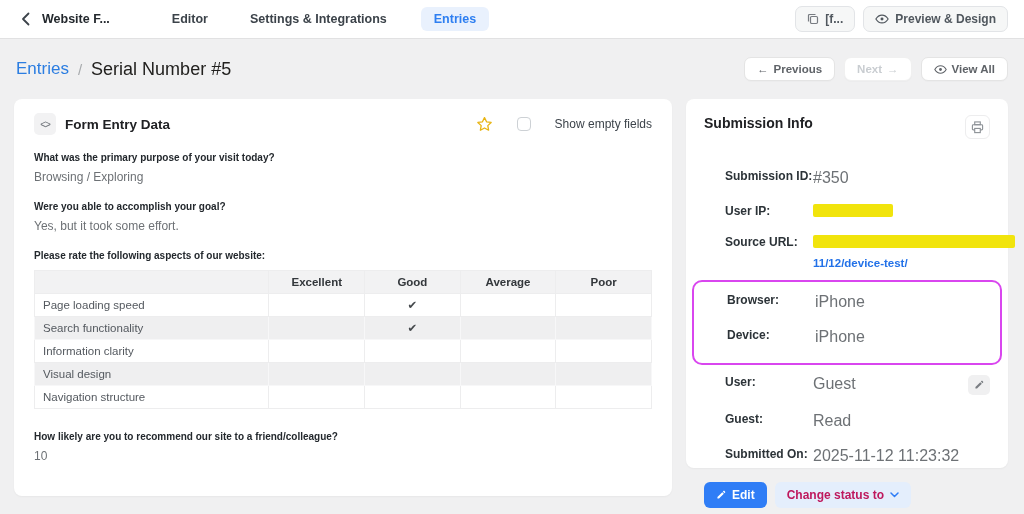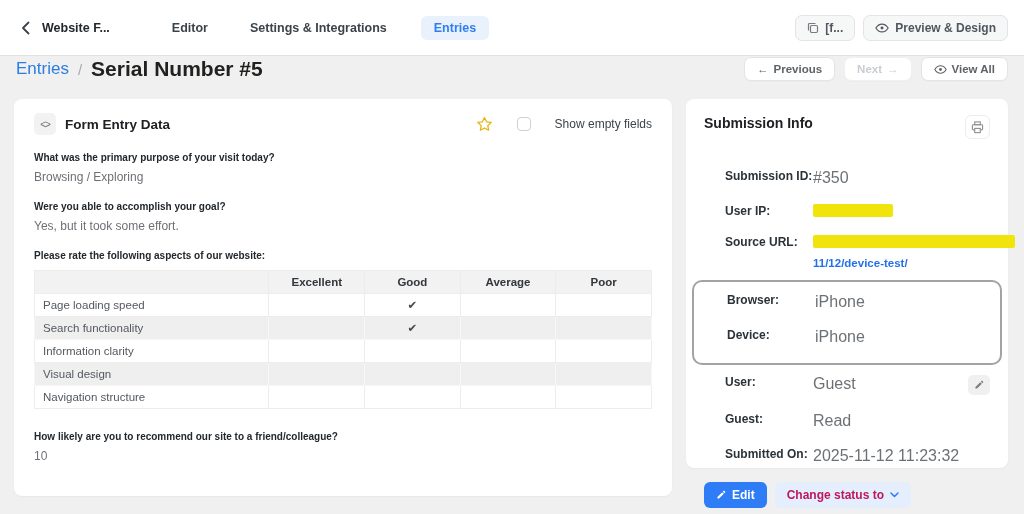--- a/index.html
+++ b/index.html
@@ -7,40 +7,40 @@
   body {
     font-family:"Liberation Sans", sans-serif;
     background:#f0f0f1;
     color:#1e1e1e;
     position:relative;
     overflow:hidden;
     font-size:12px;
   }
   
   .topbar {
-    position:absolute; top:0; left:0; width:1024px; height:55px;
+    position:absolute; top:0; left:0; width:1024px; height:38px;
     background:#fff; display:flex; align-items:center; padding:0 16px;
     box-shadow:0 1px 0 rgba(0,0,0,0.06);
   }
   .back-btn { width:18px; height:18px; display:flex; align-items:center; justify-content:center; cursor:pointer; }
   .form-title { font-weight:bold; font-size:12.5px; color:#23282d; margin-left:8px; margin-right:54px;
     white-space:nowrap; max-width:86px; overflow:hidden; text-overflow:ellipsis; }
   .top-tab { font-size:12.5px; color:#3c434a; font-weight:600; margin-right:26px; cursor:pointer; padding:5px 8px; border-radius:6px; }
   .top-tab.active { color:#2e7ff1; background:#e9f1fd; margin-right:0; padding:5px 13px; }
   .topbar-right { margin-left:auto; display:flex; gap:8px; align-items:center; }
   .pill-btn {
     display:flex; align-items:center; gap:6px; background:#f6f7f7; border:1px solid #e2e4e7;
     border-radius:7px; padding:5px 11px; font-size:12px; color:#50575e; font-weight:600; cursor:pointer; white-space:nowrap;
   }
   .pill-btn .lbl { max-width:34px; overflow:hidden; text-overflow:ellipsis; white-space:nowrap; }
   
   .crumb-row { position:absolute; top:54px; left:0; width:1024px; height:30px; display:flex; align-items:center; padding:0 16px; }
   .crumb-link { color:#2b7de1; font-size:17px; cursor:pointer; }
   .crumb-sep { color:#a7aaad; font-size:15px; margin:0 9px; }
-  .crumb-current { color:#22211f; font-size:21px; font-weight:bold; }
+  .crumb-current { color:#22211f; font-size:18px; font-weight:normal; }
   .crumb-actions { margin-left:auto; display:flex; gap:9px; }
   .nav-btn {
     background:#fff; border:1px solid #e4e4e4; border-radius:7px; padding:5px 12px;
     font-size:11.5px; font-weight:600; color:#5f6368; display:flex; align-items:center; gap:5px; cursor:pointer;
     box-shadow:0 1px 1px rgba(0,0,0,0.02);
   }
   .nav-btn.disabled { color:#c9cdd1; border-color:#f0f0f0; cursor:default; }
   
   .card { background:#fff; border-radius:8px; box-shadow:0 1px 2px rgba(0,0,0,0.04); position:absolute; }
   .entry-card { left:14px; top:99px; width:658px; height:397px; padding:14px 20px 16px; }
@@ -71,21 +71,21 @@
   .icon-btn { width:25px; height:24px; border:1px solid #ededee; border-radius:6px; background:#fff;
     display:flex; align-items:center; justify-content:center; cursor:pointer; margin-left:auto; }
   .fields { margin-top:30px; }
   .f-row { display:flex; align-items:flex-start; margin-bottom:17px; min-height:13px;margin-left:21px; }
   .f-label { width:88px; font-size:12px; font-weight:bold; color:#2c3338; flex-shrink:0; }
   .f-value { font-size:16px; color:#6d7175; }
   .redact { background:#f1e40c; border-radius:2px; height:13px; display:inline-block; }
   .redact.ip { width:80px; }
   .redact.url { width:202px; }
   .src-link { color:#2271e8; font-weight:bold; font-size:11.5px; margin-top:6px; display:inline-block; cursor:pointer; }
-  .hl-box { border:2px solid #a3a3a3; border-radius:10px; margin:2px -12px 10px; padding:11px 12px 0; }
+  .hl-box { border:2px solid #d946ef; border-radius:10px; margin:2px -12px 10px; padding:11px 12px 0; }
   .mini-edit { width:22px; height:20px; border-radius:5px; background:#f0f0f1; display:flex; align-items:center;
     justify-content:center; margin-left:auto; cursor:pointer; }
   .sub-actions { display:flex; gap:8px; margin-top:13px; }
   .btn-primary { background:#2f7df6; color:#fff; border:none; border-radius:6px; padding:6px 12px; font-size:12px;
     font-weight:bold; display:flex; align-items:center; gap:6px; cursor:pointer; font-family:inherit; }
   .btn-soft { background:#e4eefc; color:#be185d; border:none; border-radius:6px; padding:6px 12px; font-size:12px;
     font-weight:bold; display:flex; align-items:center; gap:6px; cursor:pointer; font-family:inherit; }
   svg { display:block; }
 </style>
 </head>

